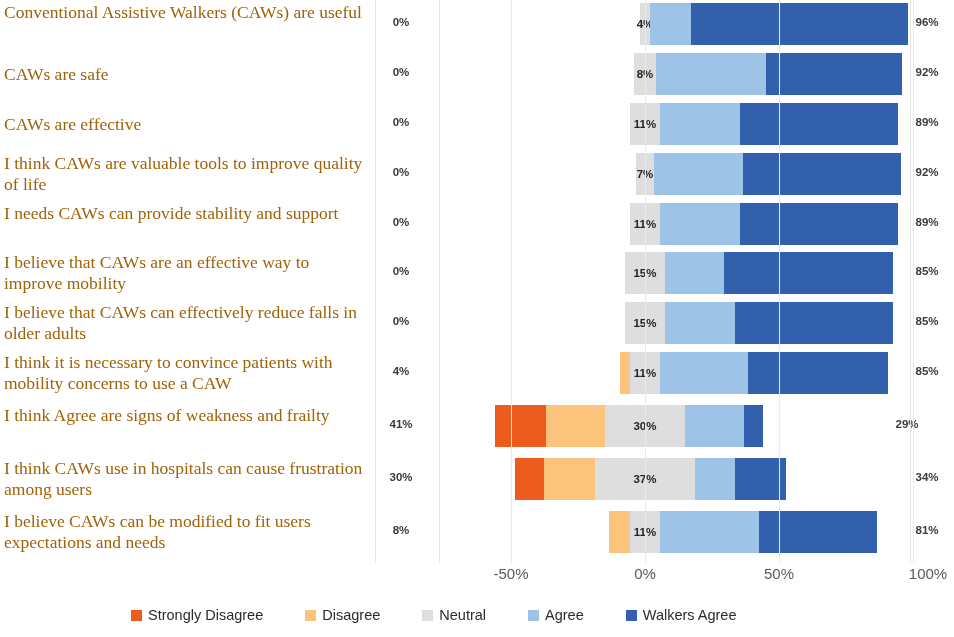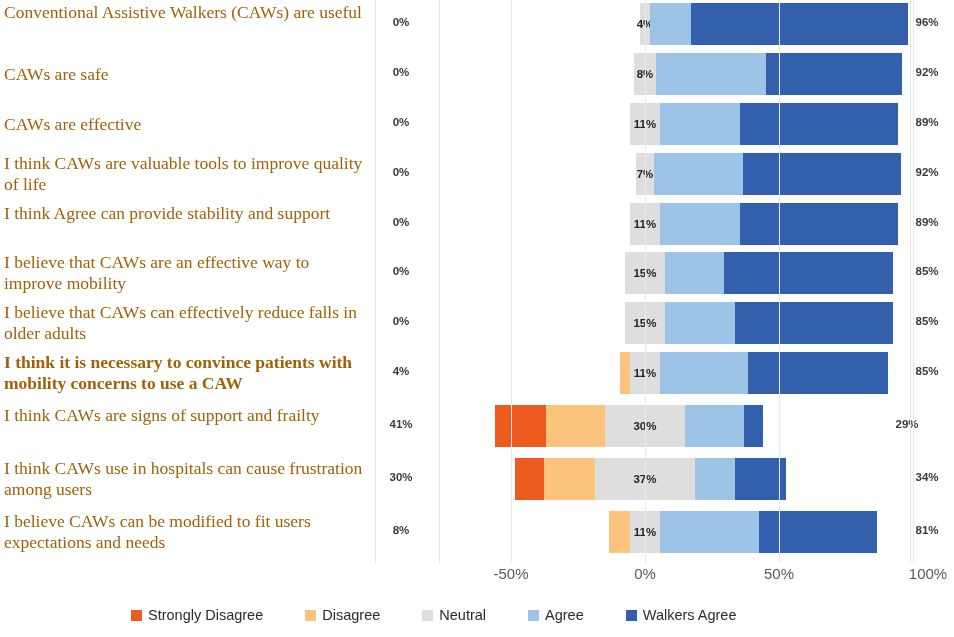--- a/index.html
+++ b/index.html
@@ -203,21 +203,21 @@
         <div class="rightpct" style="left: 900px; top: 166px;">92%</div>
         <div class="bar" style="left: 635.62px; top: 153px; width: 265.32px;">
           <div class="seg" style="width: 18.76px; background: rgb(222, 222, 222);">
             <span class="neutral-label">7%</span>
           </div>
           <div class="seg" style="width: 88.44px; background: rgb(157, 195, 230);"></div>
           <div class="seg" style="width: 158.12px; background: rgb(50, 96, 172);"></div>
         </div>
       </div>
       <div class="row" style="top: 0px;">
-        <div class="stmt" style="top: 203px;">I think Agree can provide stability and support</div>
+        <div class="stmt" style="top: 203px;">I needs CAWs can provide stability and support</div>
         <div class="leftpct" style="left: 378px; top: 216px;">0%</div>
         <div class="rightpct" style="left: 900px; top: 216px;">89%</div>
         <div class="bar" style="left: 630.26px; top: 203px; width: 268px;">
           <div class="seg" style="width: 29.48px; background: rgb(222, 222, 222);">
             <span class="neutral-label">11%</span>
           </div>
           <div class="seg" style="width: 80.4px; background: rgb(157, 195, 230);"></div>
           <div class="seg" style="width: 158.12px; background: rgb(50, 96, 172);"></div>
         </div>
       </div>
@@ -239,34 +239,34 @@
         <div class="rightpct" style="left: 900px; top: 315px;">85%</div>
         <div class="bar" style="left: 624.9px; top: 302px; width: 268px;">
           <div class="seg" style="width: 40.2px; background: rgb(222, 222, 222);">
             <span class="neutral-label">15%</span>
           </div>
           <div class="seg" style="width: 69.68px; background: rgb(157, 195, 230);"></div>
           <div class="seg" style="width: 158.12px; background: rgb(50, 96, 172);"></div>
         </div>
       </div>
       <div class="row" style="top: 0px;">
-        <div class="stmt" style="top: 352px; font-weight: bold;">I think it is necessary to convince patients with mobility concerns to use a CAW</div>
+        <div class="stmt" style="top: 352px;">I think it is necessary to convince patients with mobility concerns to use a CAW</div>
         <div class="leftpct" style="left: 378px; top: 365px;">4%</div>
         <div class="rightpct" style="left: 900px; top: 365px;">85%</div>
         <div class="bar" style="left: 619.54px; top: 352px; width: 268px;">
           <div class="seg" style="width: 10.72px; background: rgb(251, 195, 123);"></div>
           <div class="seg" style="width: 29.48px; background: rgb(222, 222, 222);">
             <span class="neutral-label">11%</span>
           </div>
           <div class="seg" style="width: 88.44px; background: rgb(157, 195, 230);"></div>
           <div class="seg" style="width: 139.36px; background: rgb(50, 96, 172);"></div>
         </div>
       </div>
       <div class="row" style="top: 0px;">
-        <div class="stmt" style="top: 405px;">I think CAWs are signs of support and frailty</div>
+        <div class="stmt" style="top: 405px;">I think Agree are signs of weakness and frailty</div>
         <div class="leftpct" style="left: 378px; top: 418px;">41%</div>
         <div class="rightpct" style="left: 880px; top: 418px;">29%</div>
         <div class="bar" style="left: 494.92px; top: 405px; width: 268px;">
           <div class="seg" style="width: 50.92px; background: rgb(237, 91, 30);"></div>
           <div class="seg" style="width: 58.96px; background: rgb(251, 195, 123);"></div>
           <div class="seg" style="width: 80.4px; background: rgb(222, 222, 222);">
             <span class="neutral-label">30%</span>
           </div>
           <div class="seg" style="width: 58.96px; background: rgb(157, 195, 230);"></div>
           <div class="seg" style="width: 18.76px; background: rgb(50, 96, 172);"></div>

